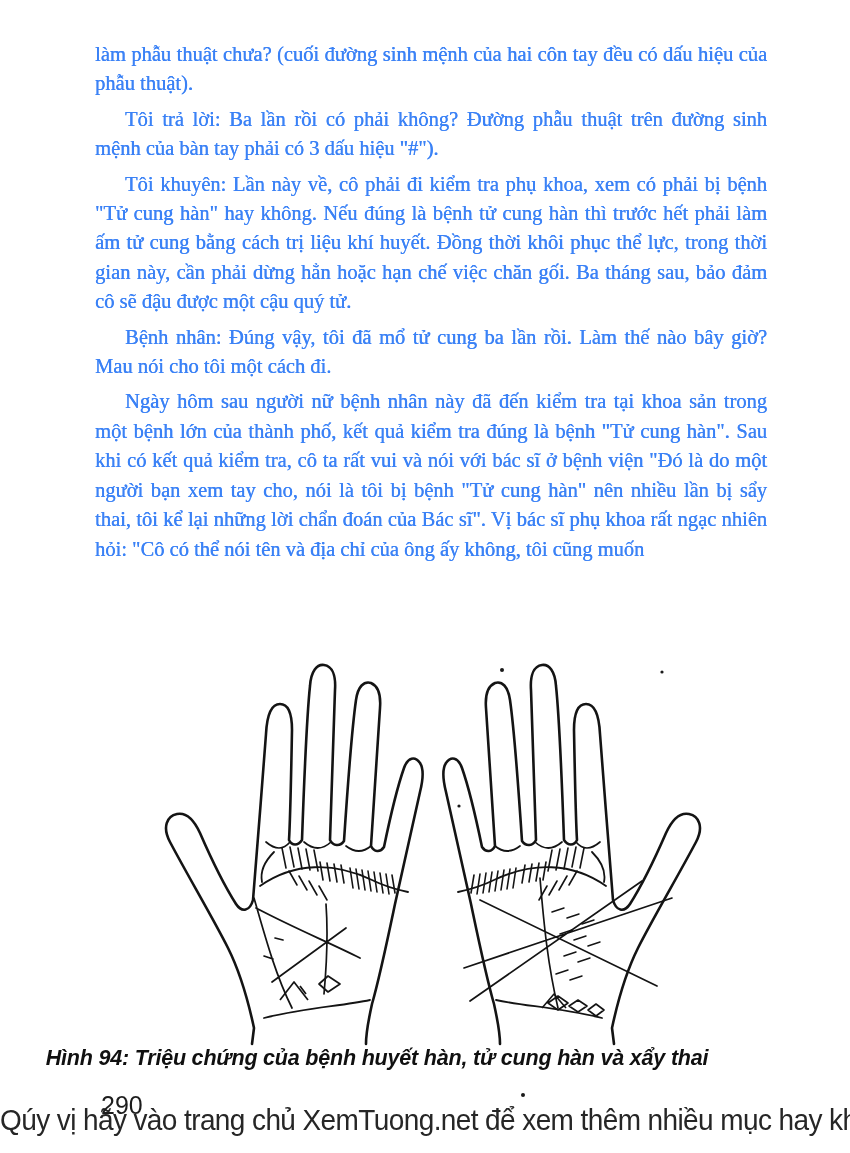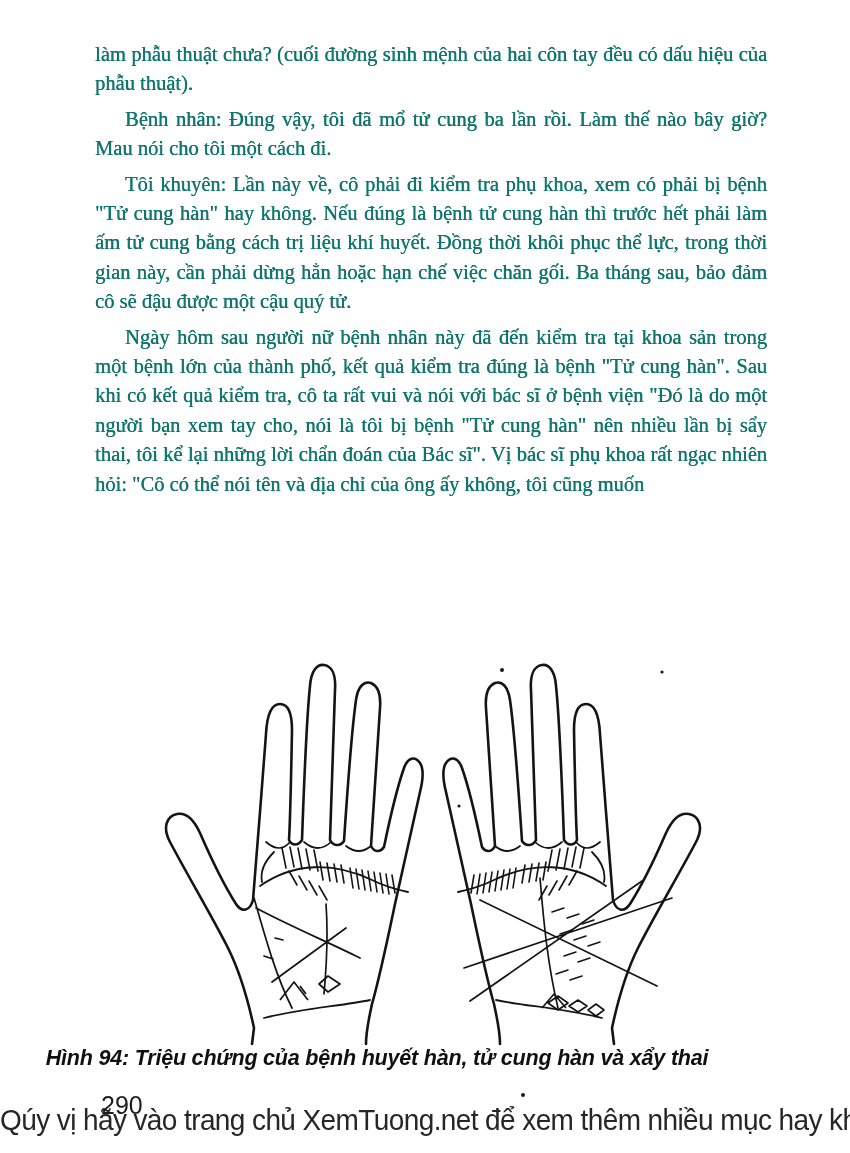--- a/index.html
+++ b/index.html
@@ -21,21 +21,21 @@
     -webkit-text-stroke:3px #b8b8b8;
     text-stroke:3px #b8b8b8;
     opacity:.62;
     z-index:1;
     white-space:nowrap;
     user-select:none;
   }
   .text-block{
     position:absolute;left:95px;top:40px;width:672px;
     font-size:20.5px;line-height:29.4px;
-    color:#0f766e;
+    color:#3b82f6;
     text-align:justify;
     text-shadow:0.35px 0 0 currentColor; 
     z-index:2;
   }
   .text-block p{margin:0 0 6px 0;}
   .text-block p.indent{text-indent:30px;}
   .figure{
     position:absolute;left:112px;top:656px;width:630px;height:390px;z-index:2;
   }
   .figure svg{display:block;width:630px;height:390px;}
@@ -67,22 +67,23 @@
   .speck.s1{left:521px;top:1093px;width:4px;height:4px;}
 </style>
 </head>
 <body>
 
 <div class="page">
 
 
   <div class="text-block">
     <p>làm phẫu thuật chưa? (cuối đường sinh mệnh của hai côn tay đều có dấu hiệu của phẫu thuật).</p>
+    <p class="indent">Tôi trả lời: Ba lần rồi có phải không? Đường phẫu thuật trên đường sinh mệnh của bàn tay phải có 3 dấu hiệu "#").</p>
+    <p class="indent">Tôi khuyên: Lần này về, cô phải đi kiểm tra phụ khoa, xem có phải bị bệnh "Tử cung hàn" hay không. Nếu đúng là bệnh tử cung hàn thì trước hết phải làm ấm tử cung bằng cách trị liệu khí huyết. Đồng thời khôi phục thể lực, trong thời gian này, cần phải dừng hẳn hoặc hạn chế việc chăn gối. Ba tháng sau, bảo đảm cô sẽ đậu được một cậu quý tử.</p>
     <p class="indent">Bệnh nhân: Đúng vậy, tôi đã mổ tử cung ba lần rồi. Làm thế nào bây giờ? Mau nói cho tôi một cách đi.</p>
-    <p class="indent">Tôi khuyên: Lần này về, cô phải đi kiểm tra phụ khoa, xem có phải bị bệnh "Tử cung hàn" hay không. Nếu đúng là bệnh tử cung hàn thì trước hết phải làm ấm tử cung bằng cách trị liệu khí huyết. Đồng thời khôi phục thể lực, trong thời gian này, cần phải dừng hẳn hoặc hạn chế việc chăn gối. Ba tháng sau, bảo đảm cô sẽ đậu được một cậu quý tử.</p>
     <p class="indent">Ngày hôm sau người nữ bệnh nhân này đã đến kiểm tra tại khoa sản trong một bệnh lớn của thành phố, kết quả kiểm tra đúng là bệnh "Tử cung hàn". Sau khi có kết quả kiểm tra, cô ta rất vui và nói với bác sĩ ở bệnh viện "Đó là do một người bạn xem tay cho, nói là tôi bị bệnh "Tử cung hàn" nên nhiều lần bị sẩy thai, tôi kể lại những lời chẩn đoán của Bác sĩ". Vị bác sĩ phụ khoa rất ngạc nhiên hỏi: "Cô có thể nói tên và địa chỉ của ông ấy không, tôi cũng muốn</p>
   </div>
 
   <div class="figure">
     <svg viewBox="0 0 630 390" xmlns="http://www.w3.org/2000/svg">
       <defs>
         <g id="handShape">
 
           <path fill="none" stroke="#141414" stroke-width="2.6" stroke-linecap="round" stroke-linejoin="round" d="M138 388 L140 372
                C134 344 126 316 114 292

